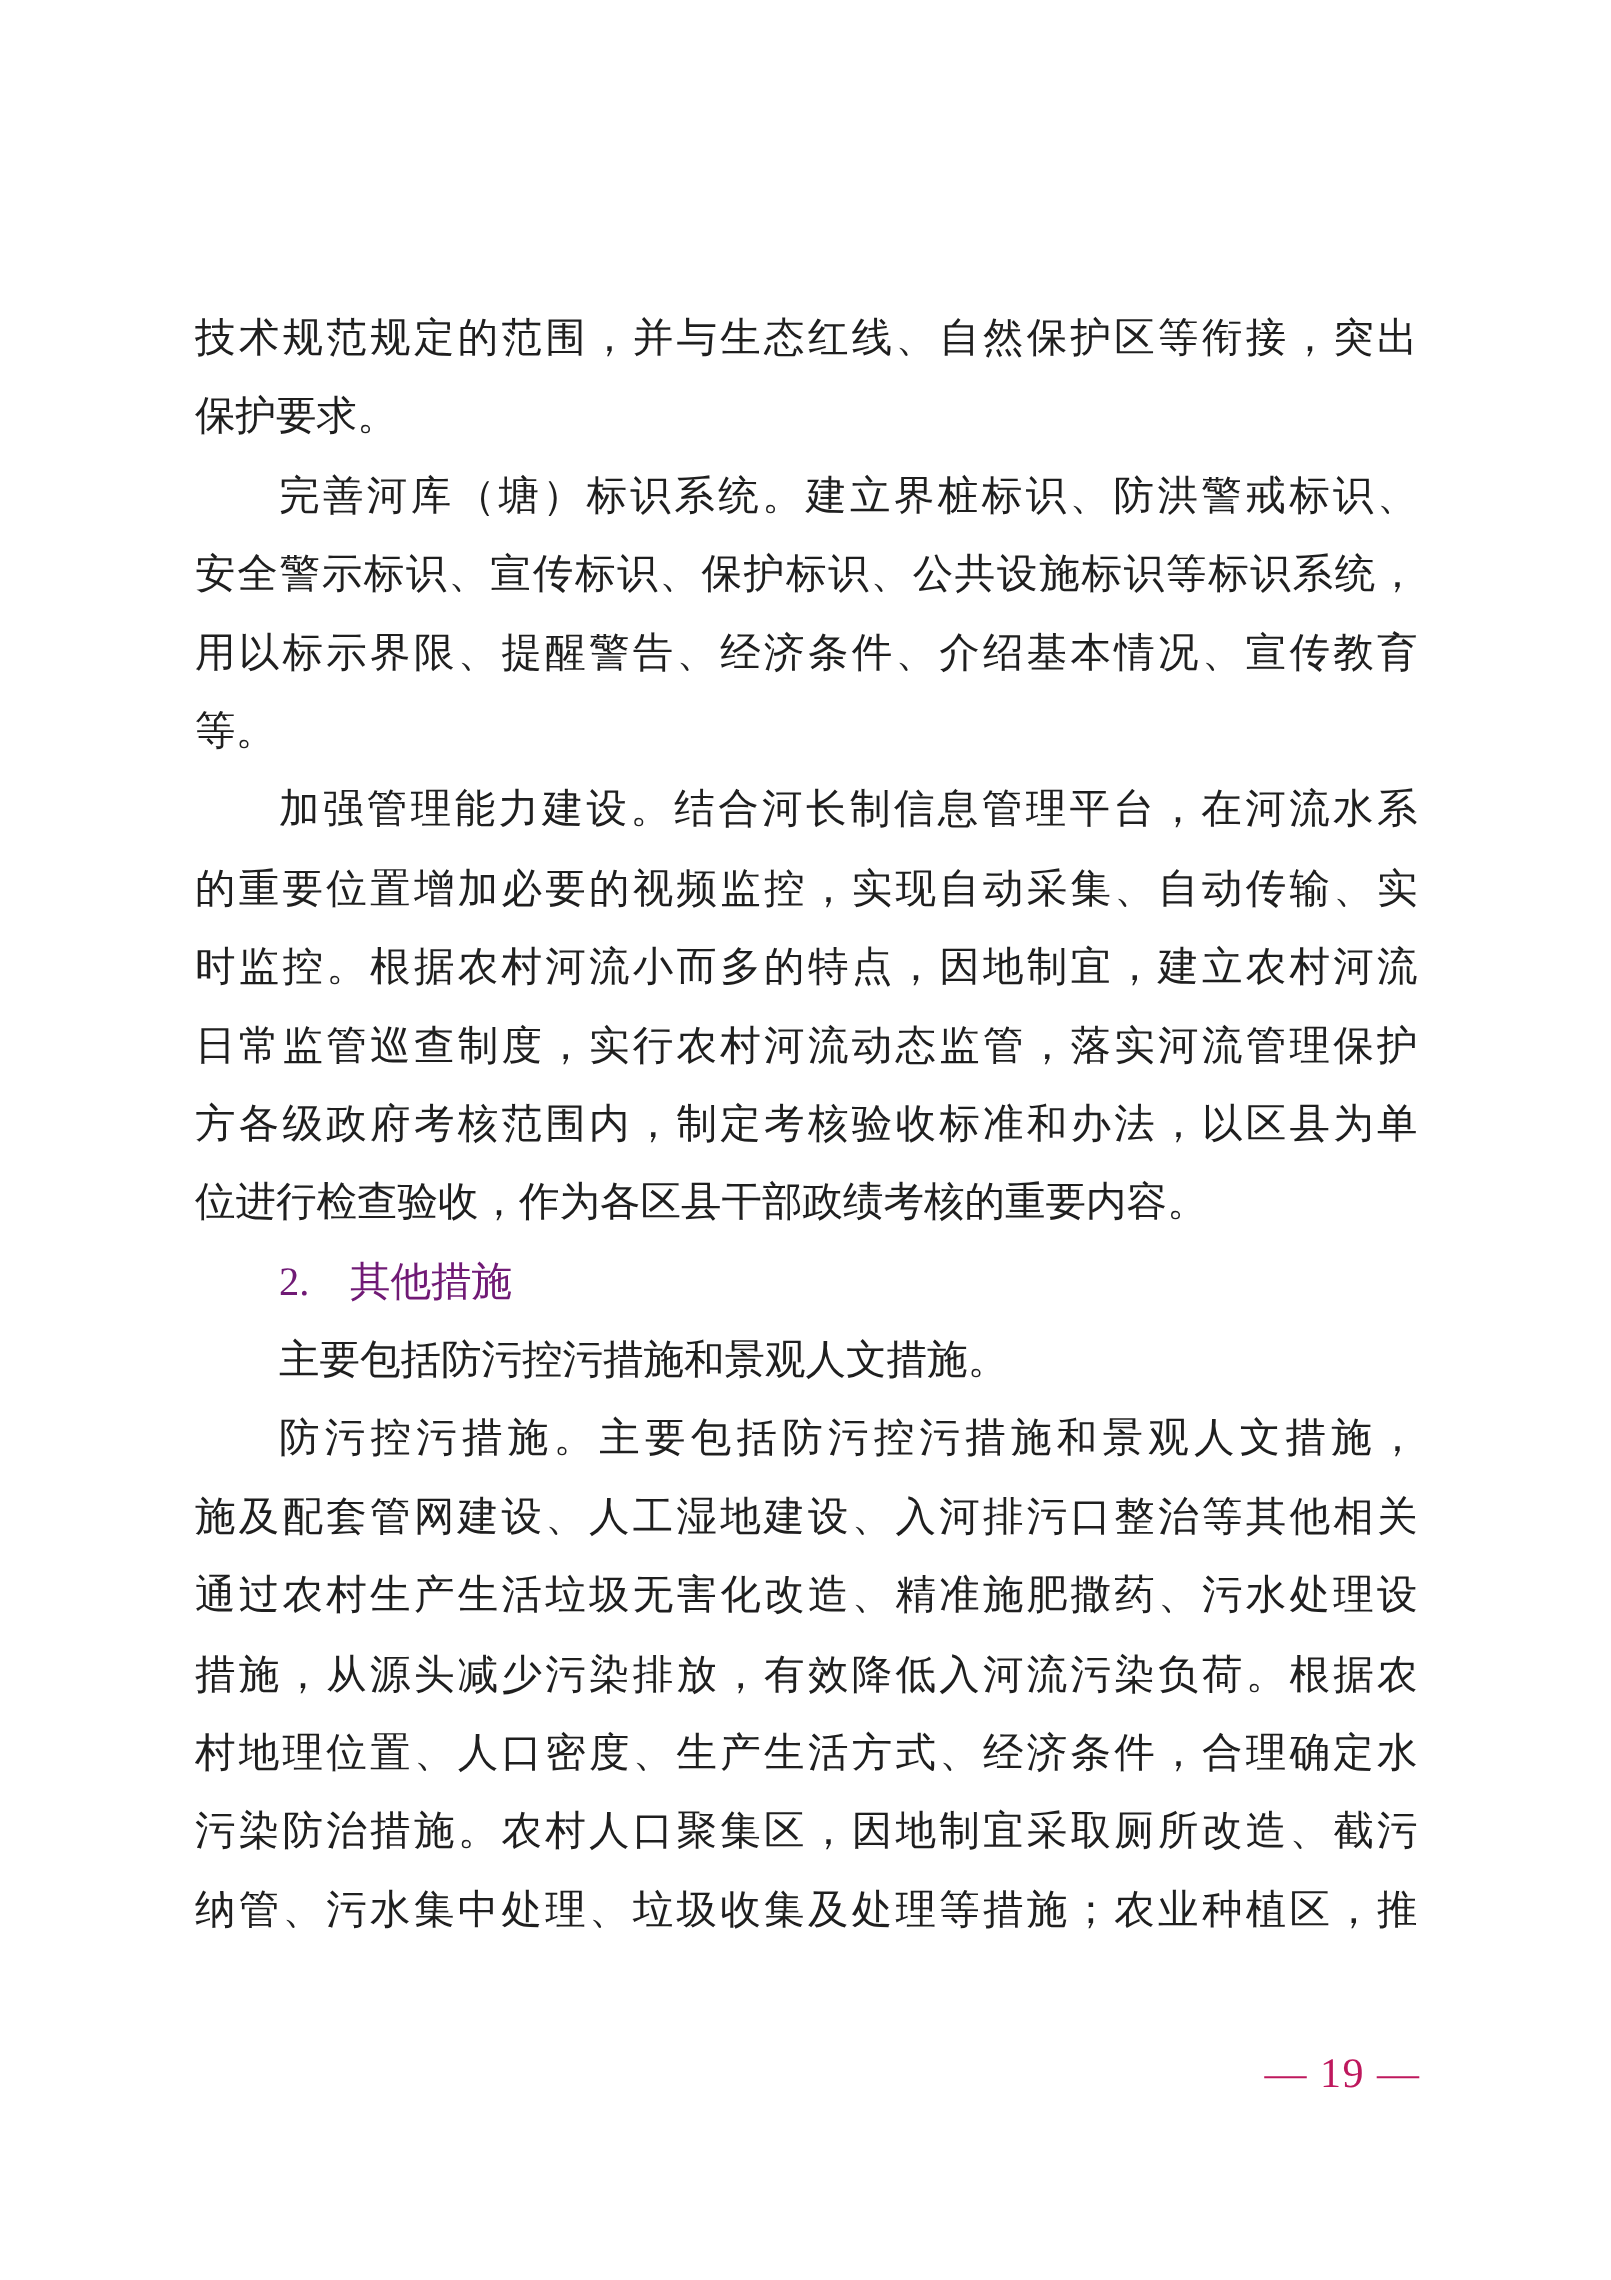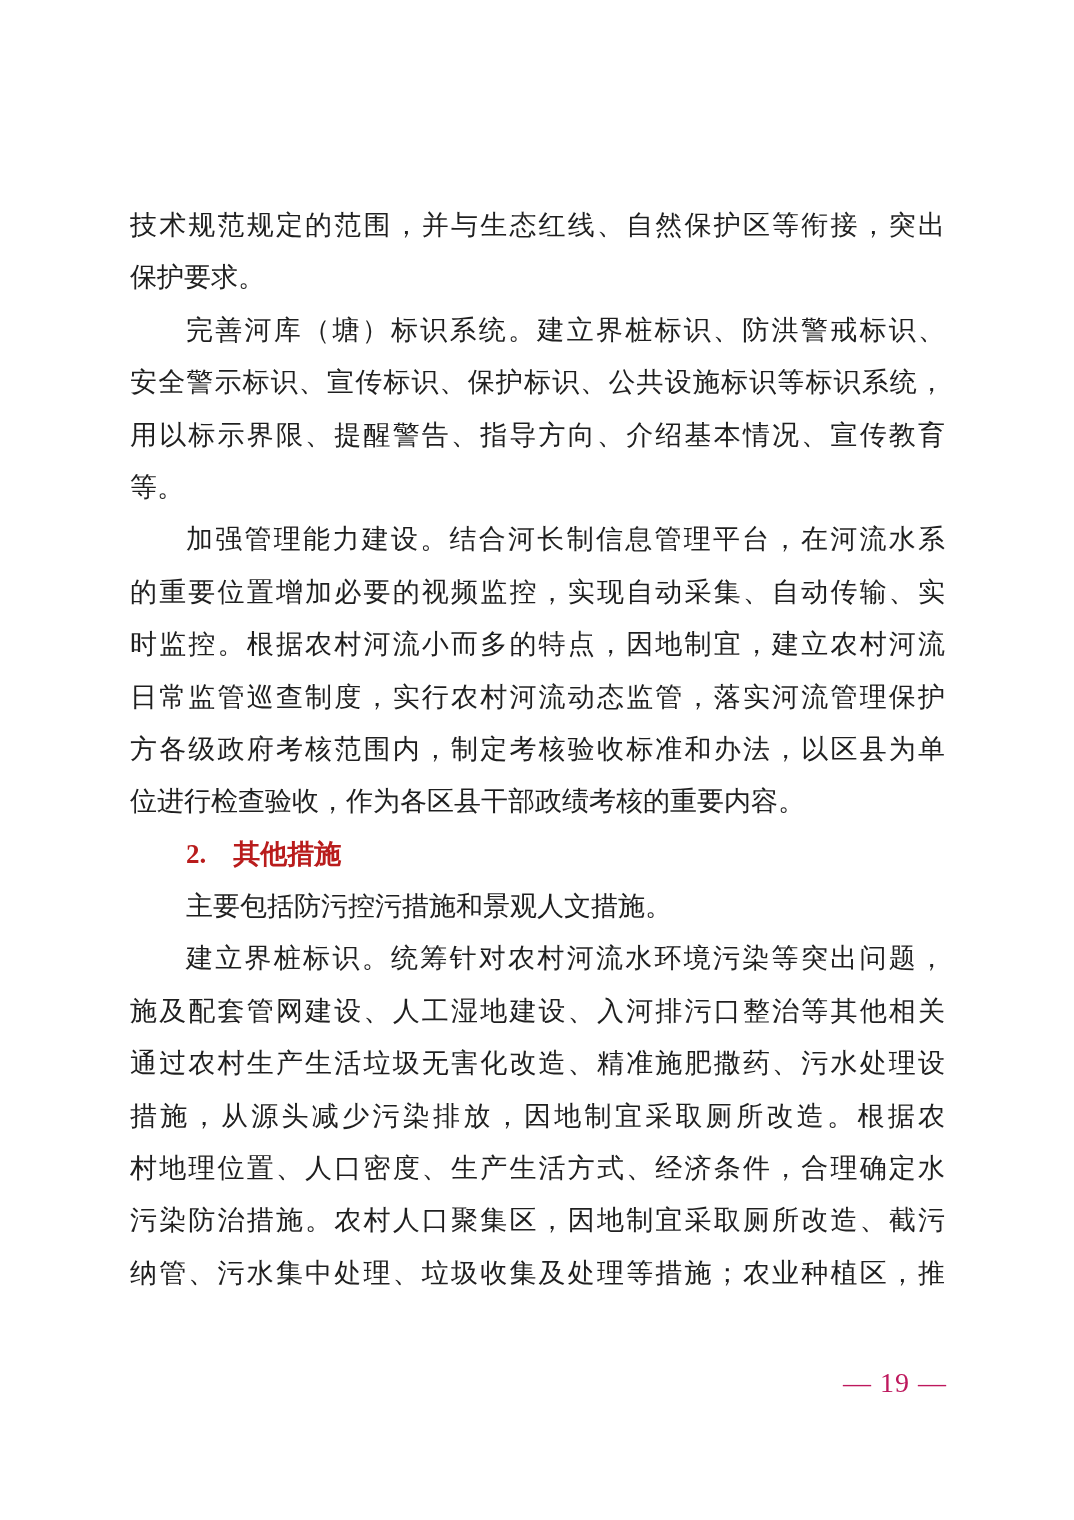--- a/index.html
+++ b/index.html
@@ -37,22 +37,22 @@
     text-justify: inter-character;
   }
   .line.indent {
     text-indent: 56px;
   }
   .line.end {
     text-align: right;
     text-align-last: left;
   }
   .line.heading {
-    font-weight: bold;
-    color: #b91c1c;
+    font-weight: normal;
+    color: #701a75;
   }
   .page-number {
     position: absolute;
     top: 1366px;
     right: 127px;
     font-size: 28px;
     line-height: 34px;
     color: #be185d;
     letter-spacing: 1px;
     white-space: nowrap;
@@ -61,34 +61,34 @@
 </head>
 <body>
 
 <div class="page">
 
   <div class="body-text">
     <div class="line">技术规范规定的范围，并与生态红线、自然保护区等衔接，突出</div>
     <div class="line end">保护要求。</div>
     <div class="line indent">完善河库（塘）标识系统。建立界桩标识、防洪警戒标识、</div>
     <div class="line">安全警示标识、宣传标识、保护标识、公共设施标识等标识系统，</div>
-    <div class="line">用以标示界限、提醒警告、指导方向、介绍基本情况、宣传教育</div>
+    <div class="line">用以标示界限、提醒警告、经济条件、介绍基本情况、宣传教育</div>
     <div class="line end">等。</div>
     <div class="line indent">加强管理能力建设。结合河长制信息管理平台，在河流水系</div>
     <div class="line">的重要位置增加必要的视频监控，实现自动采集、自动传输、实</div>
     <div class="line">时监控。根据农村河流小而多的特点，因地制宜，建立农村河流</div>
     <div class="line">日常监管巡查制度，实行农村河流动态监管，落实河流管理保护</div>
     <div class="line">方各级政府考核范围内，制定考核验收标准和办法，以区县为单</div>
     <div class="line end">位进行检查验收，作为各区县干部政绩考核的重要内容。</div>
     <div class="line indent heading end">2.　其他措施</div>
     <div class="line indent end">主要包括防污控污措施和景观人文措施。</div>
-    <div class="line indent">建立界桩标识。统筹针对农村河流水环境污染等突出问题，</div>
+    <div class="line indent">防污控污措施。主要包括防污控污措施和景观人文措施，</div>
     <div class="line">施及配套管网建设、人工湿地建设、入河排污口整治等其他相关</div>
     <div class="line">通过农村生产生活垃圾无害化改造、精准施肥撒药、污水处理设</div>
-    <div class="line">措施，从源头减少污染排放，因地制宜采取厕所改造。根据农</div>
+    <div class="line">措施，从源头减少污染排放，有效降低入河流污染负荷。根据农</div>
     <div class="line">村地理位置、人口密度、生产生活方式、经济条件，合理确定水</div>
     <div class="line">污染防治措施。农村人口聚集区，因地制宜采取厕所改造、截污</div>
     <div class="line">纳管、污水集中处理、垃圾收集及处理等措施；农业种植区，推</div>
   </div>
 
   <div class="page-number">— 19 —</div>
 
 </div>
 
 </body></html>

